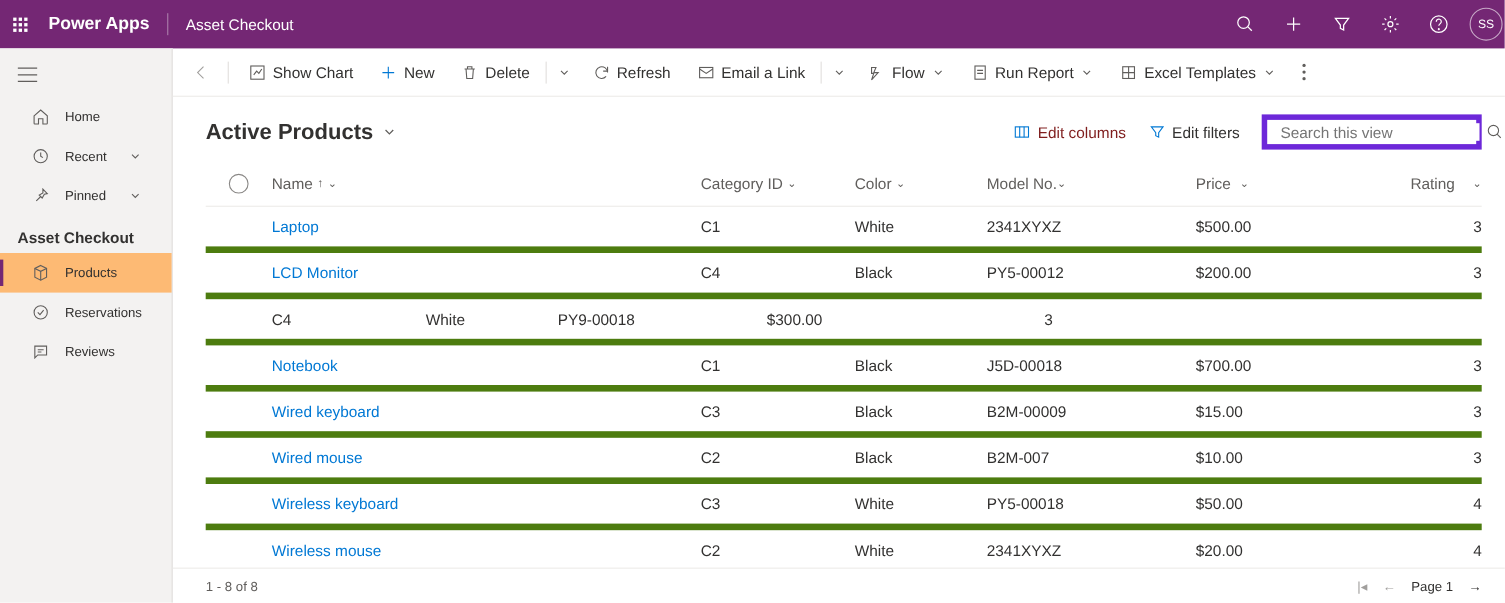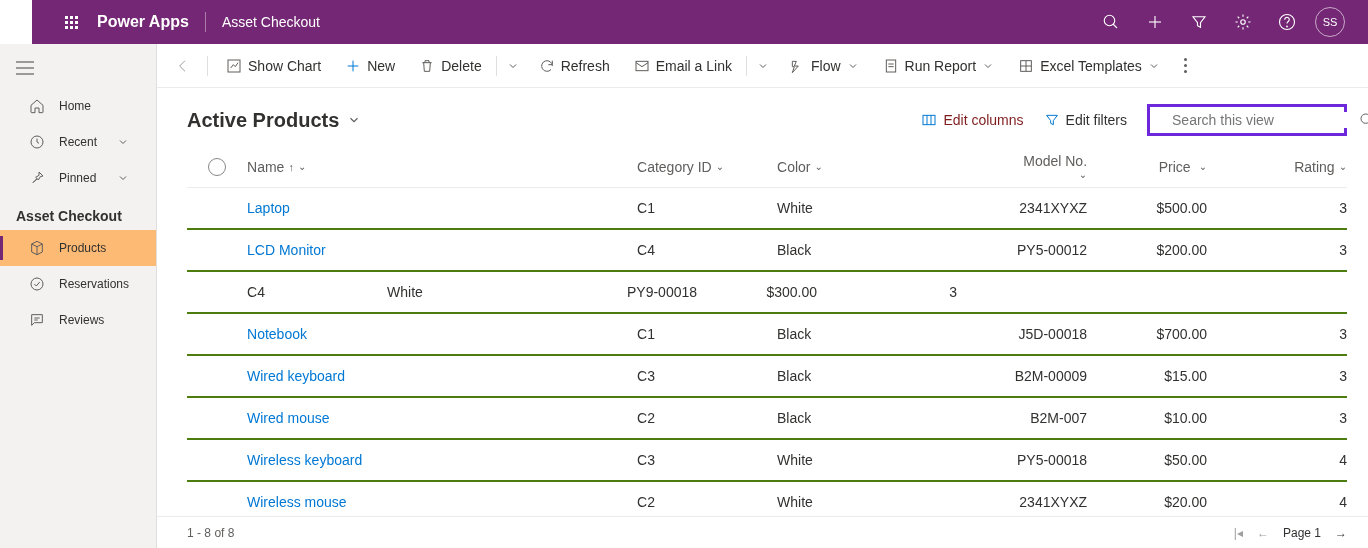--- a/index.html
+++ b/index.html
@@ -1,19 +1,19 @@
 <!DOCTYPE html>
 <html><head>
   <meta charset="utf-8">
   <style>
     * { box-sizing: border-box; margin: 0; padding: 0; font-family: "Segoe UI", -apple-system, sans-serif; }
     body { width: 1368px; height: 548px; overflow: hidden; background: #fff; font-size: 14px; color: #323130; }
 
     
-    .header { height: 44px; background: #742774; display: flex; align-items: center; color: #fff; padding: 0 23px; margin-left: 32px; }
+    .header { height: 44px; background: #742774; display: flex; align-items: center; color: #fff; padding: 0 2px; }
     .waffle { width: 32px; height: 32px; display: flex; align-items: center; justify-content: center; cursor: pointer; }
     .waffle-grid { display: grid; grid-template-columns: repeat(3, 3px); grid-template-rows: repeat(3, 3px); gap: 2px; }
     .waffle-grid span { background: #fff; width: 3px; height: 3px; }
     .app-name { font-weight: 600; font-size: 16px; margin-left: 10px; }
     .app-divider { width: 1px; height: 20px; background: rgba(255,255,255,0.4); margin: 0 16px; }
     .app-sub { font-size: 14px; }
     .header-spacer { flex: 1; }
     .header-icon { width: 44px; height: 44px; display: flex; align-items: center; justify-content: center; cursor: pointer; }
     .header-icon svg { stroke: #fff; fill: none; }
     .avatar { width: 30px; height: 30px; border: 1px solid rgba(255,255,255,0.6); border-radius: 50%; display: flex; align-items: center; justify-content: center; font-size: 11px; margin-left: 6px; cursor: pointer; }
@@ -44,36 +44,36 @@
     .cmd-divider { width: 1px; height: 20px; background: #e1dfdd; margin: 0 4px; }
 
     .overflow-dots { display: flex; gap: 3px; flex-direction: column; }
     .overflow-dots span { width: 3px; height: 3px; background: #605e5c; border-radius: 50%; }
 
     
     .viewbar { display: flex; align-items: center; padding: 16px 30px 10px; }
     .view-title { font-size: 20px; font-weight: 600; display: flex; align-items: center; gap: 8px; cursor: pointer; }
     .view-spacer { flex: 1; }
     .view-action { display: flex; align-items: center; gap: 6px; color: #0078d4; cursor: pointer; margin-right: 20px; font-size: 14px; }
-    .searchbox { width: 200px; height: 32px; border: 3px solid #6d28d9; display: flex; align-items: center; padding: 0 22px; }
+    .searchbox { width: 200px; height: 32px; border: 5px solid #6d28d9; display: flex; align-items: center; padding: 0 12px; }
     .searchbox input { flex: 1; border: none; outline: none; font-size: 14px; }
     .searchbox .si { margin-left: 6px; }
 
     
     .grid { flex: 1; padding: 0 30px; overflow: hidden; }
     .grid-head { display: flex; align-items: center; height: 42px; border-bottom: 1px solid #edebe9; color: #605e5c; font-size: 14px; }
-    .grid-row { display: flex; align-items: center; height: 42px; border-bottom: 2px solid #4d7c0f; font-size: 14px; }
+    .grid-row { display: flex; align-items: center; height: 42px; border-bottom: 6px solid #4d7c0f; font-size: 14px; }
     .col-check { width: 60px; display: flex; justify-content: center; }
     .checkcircle { width: 18px; height: 18px; border: 1px solid #8a8886; border-radius: 50%; }
     .col-name { width: 390px; display:flex; align-items:center; gap:4px; }
     .col-category { width: 140px; display:flex; align-items:center; gap:4px; }
     .col-color { width: 120px; display:flex; align-items:center; gap:4px; }
-    .col-model { width: 190px; display:flex; align-items:flex-end; gap:0;flex-direction:column; }
-    .col-price { width: 120px; text-align: right; display:flex; align-items:center; justify-content:flex-end; gap:8px;}
-    .col-rating { width: 140px; text-align: right; display:flex; align-items:center; justify-content:flex-end; gap:4px;}
+    .col-model { width: 190px; display:flex; align-items:center; gap:0; }
+    .col-price { width: 120px; text-align: right; display:flex; align-items:center; justify-content:flex-start; gap:8px;}
+    .col-rating { width: 140px; text-align: right; display:flex; align-items:center; justify-content:flex-end; gap:16px;}
     .link { color: #0078d4; cursor: pointer; }
     .sort-arrow { font-size: 11px; }
     .head-chev { font-size: 10px; color: #605e5c; }
 
     
     .footer { height: 32px; display: flex; align-items: center; padding: 0 30px; font-size: 12px; color: #605e5c; border-top: 1px solid #edebe9;}
     .footer-spacer { flex: 1; }
     .pager { display: flex; align-items: center; gap: 14px; }
     .pager-btn { cursor: pointer; color: #a19f9d; }
     .pager-btn.active { color: #323130; }

